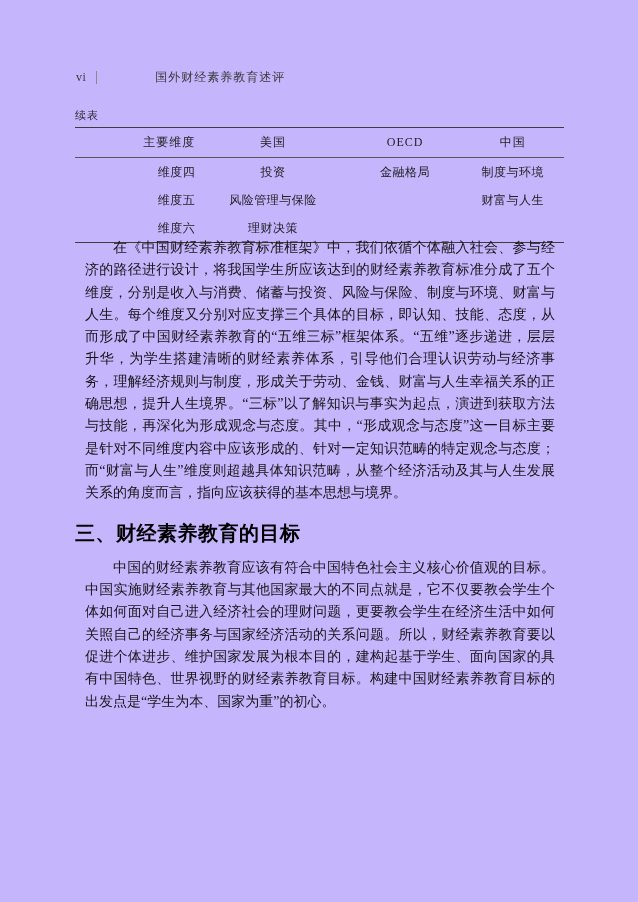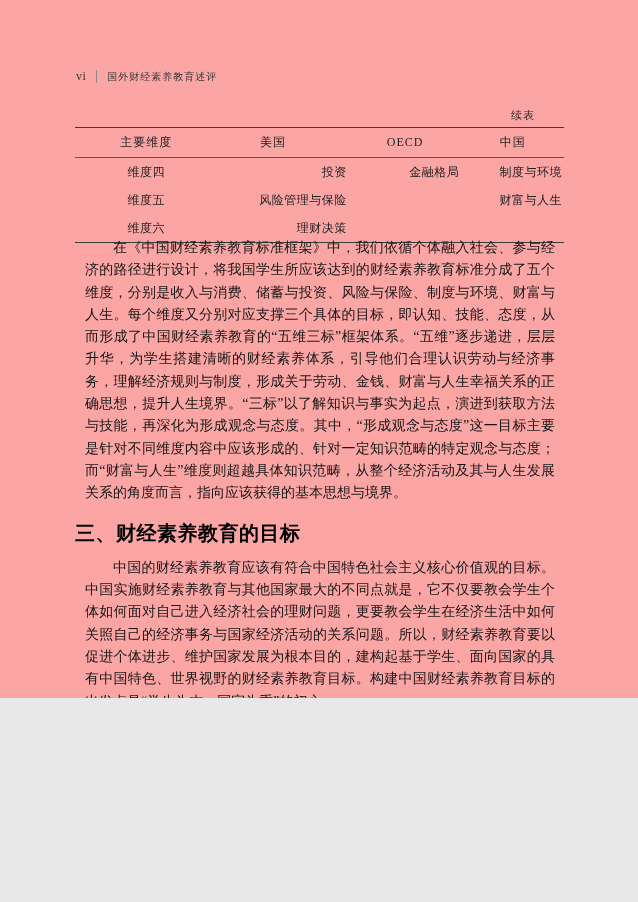--- a/index.html
+++ b/index.html
@@ -1,22 +1,22 @@
 <!DOCTYPE html>
 <html><head>
 <meta charset="utf-8">
 <style>
   * { box-sizing: border-box; }
   html, body { margin: 0; padding: 0; background: #e8e8e8; }
   .page {
     position: relative;
     width: 638px;
-    height: 698px;
+    height: 902px;
     margin: 0 auto;
-    background: #fca5a5;
+    background: #c4b5fd;
     font-family: "Liberation Serif", "DejaVu Serif", serif;
     color: #1e1e1e;
     overflow: hidden;
   }
 
   
   .running-header {
     position: absolute;
     top: 69px;
     left: 76px;
@@ -31,32 +31,33 @@
   }
   .header-sep {
     display: inline-block;
     width: 1px;
     height: 13px;
     background: #8a8a8a;
     margin: 0 10px;
   }
   .running-header .book-title {
     letter-spacing: 1px;
-    font-size: 10px;
+    font-size: 12px;
+    margin-left: 48px;
   }
 
   
   .table-area {
     position: absolute;
     top: 108px;
     left: 75px;
     width: 489px;
   }
   .continued-label {
-    text-align: right;
+    text-align: left;
     font-size: 11px;
     color: #2c2c2c;
     padding-right: 29px;
     margin-bottom: 4px;
     letter-spacing: 1px;
   }
   table.dim-table {
     width: 100%;
     border-collapse: collapse;
     font-size: 12px;
@@ -65,26 +66,26 @@
     border-bottom: 1.6px solid #3c3c3c;
   }
   table.dim-table th {
     font-weight: normal;
     padding: 6px 2px;
     border-bottom: 0.8px solid #555;
     letter-spacing: 1px;
   }
   table.dim-table td {
     padding: 5.5px 2px;
-    text-align: right;
+    text-align: center;
     letter-spacing: 0.5px;
   }
   table.dim-table th.col-dim,
   table.dim-table td.col-dim {
-    text-align: center;
+    text-align: right;
     padding-left: 22px;
   }
 
   
   .body-text {
     position: absolute;
     top: 227px;
     left: 75px;
     width: 490px;
     font-size: 14px;

